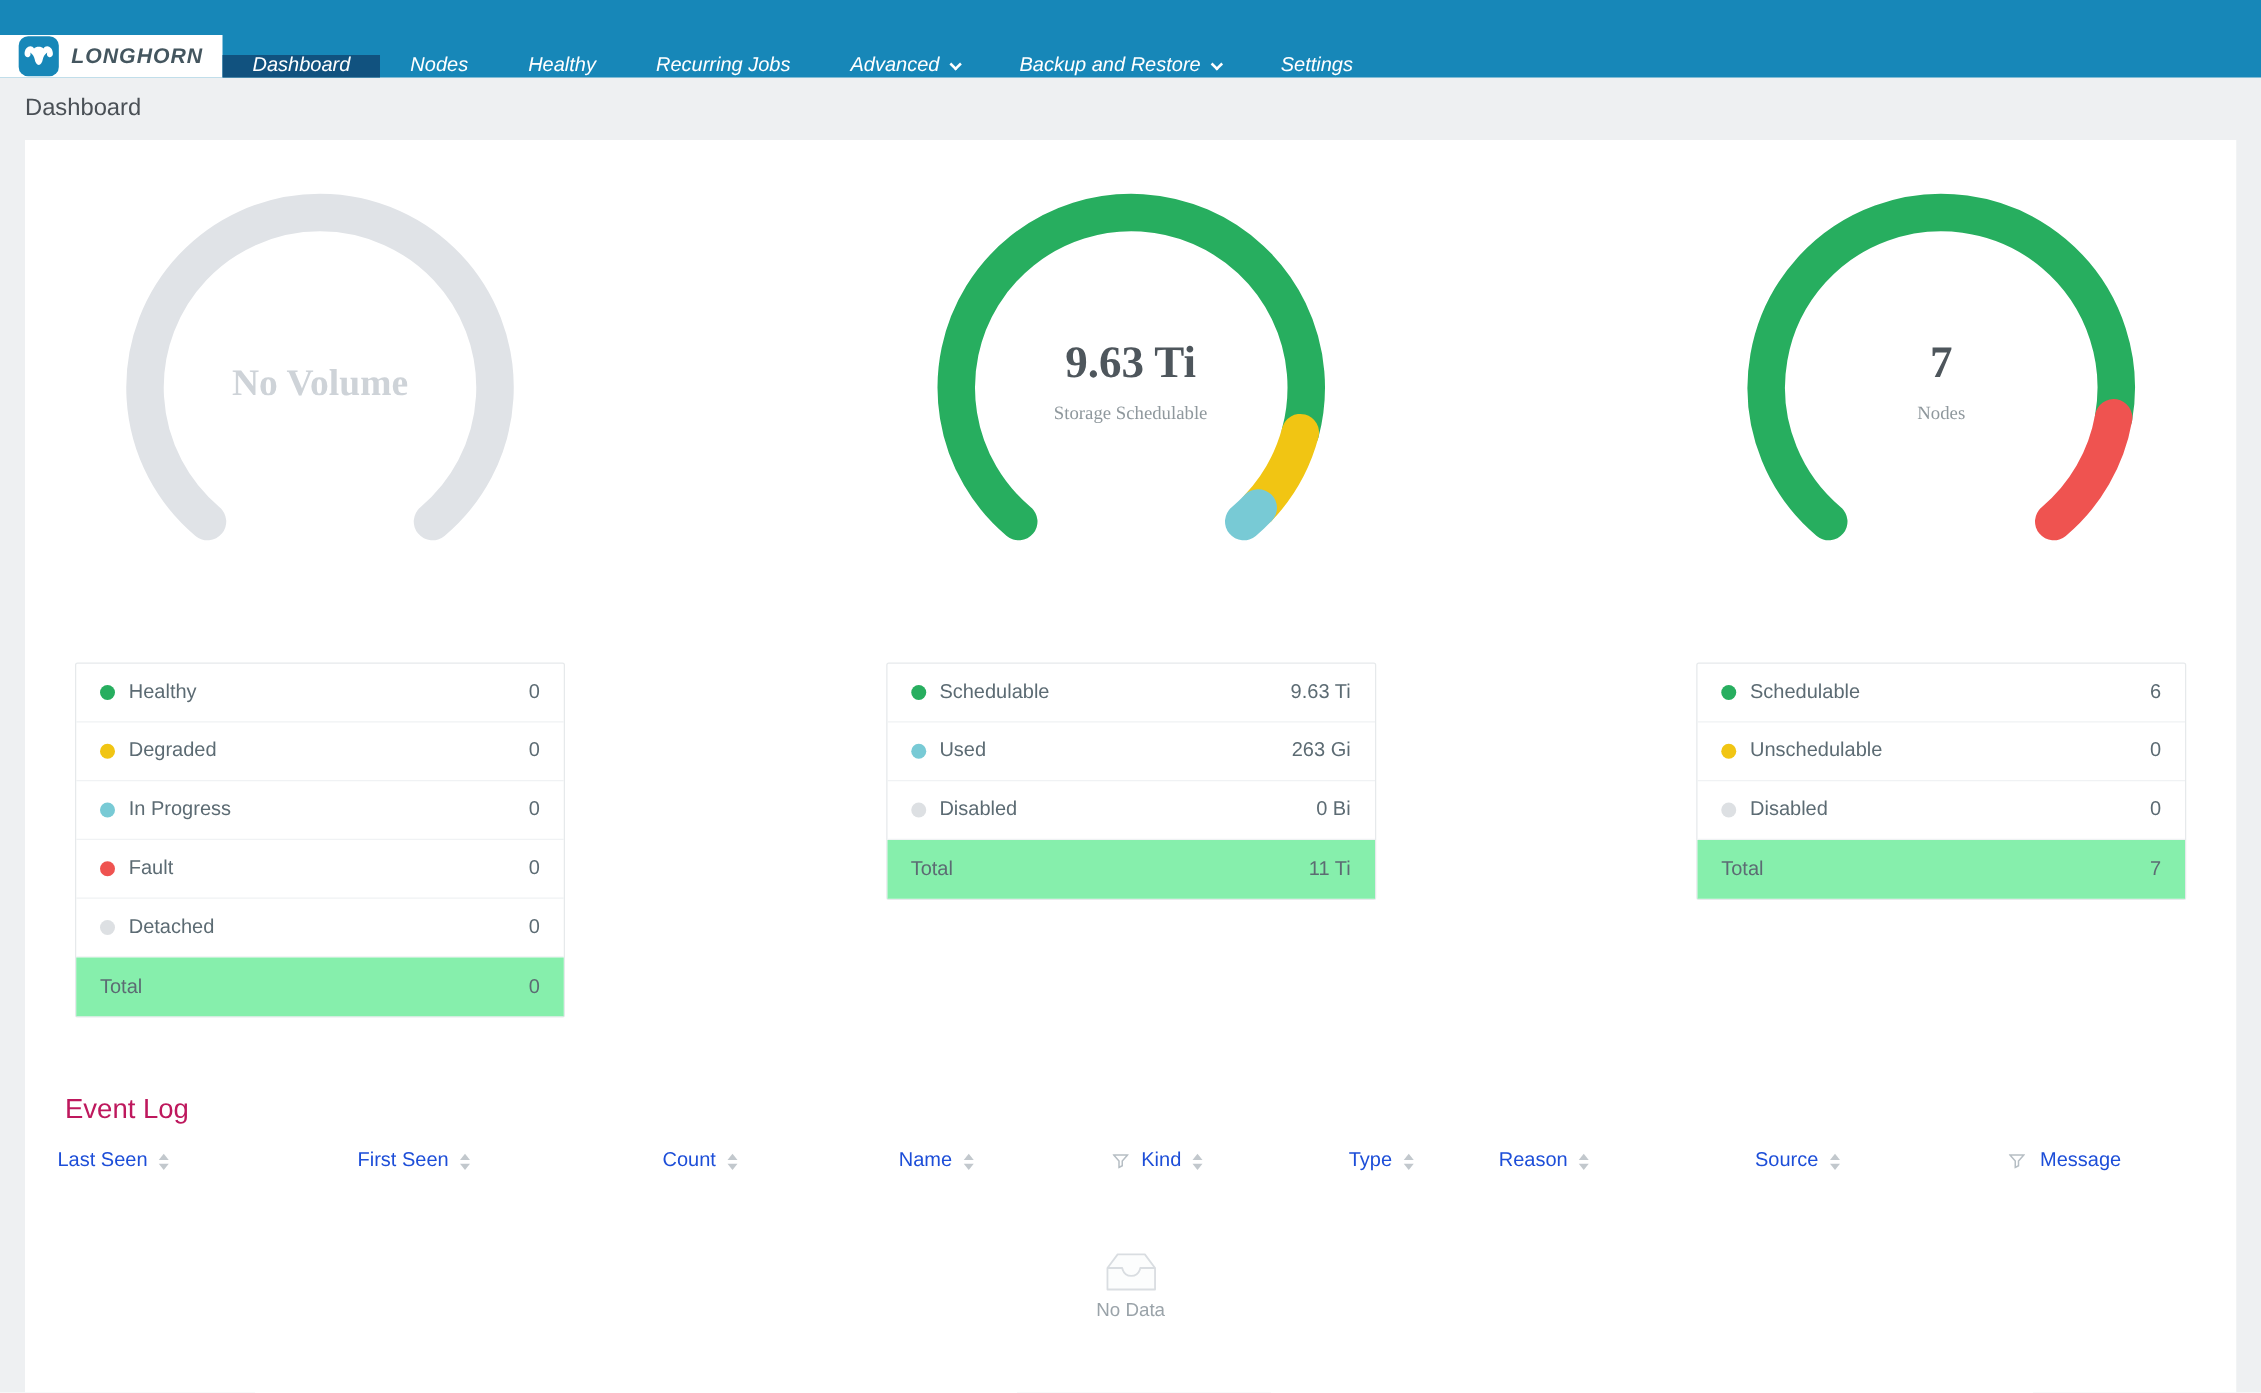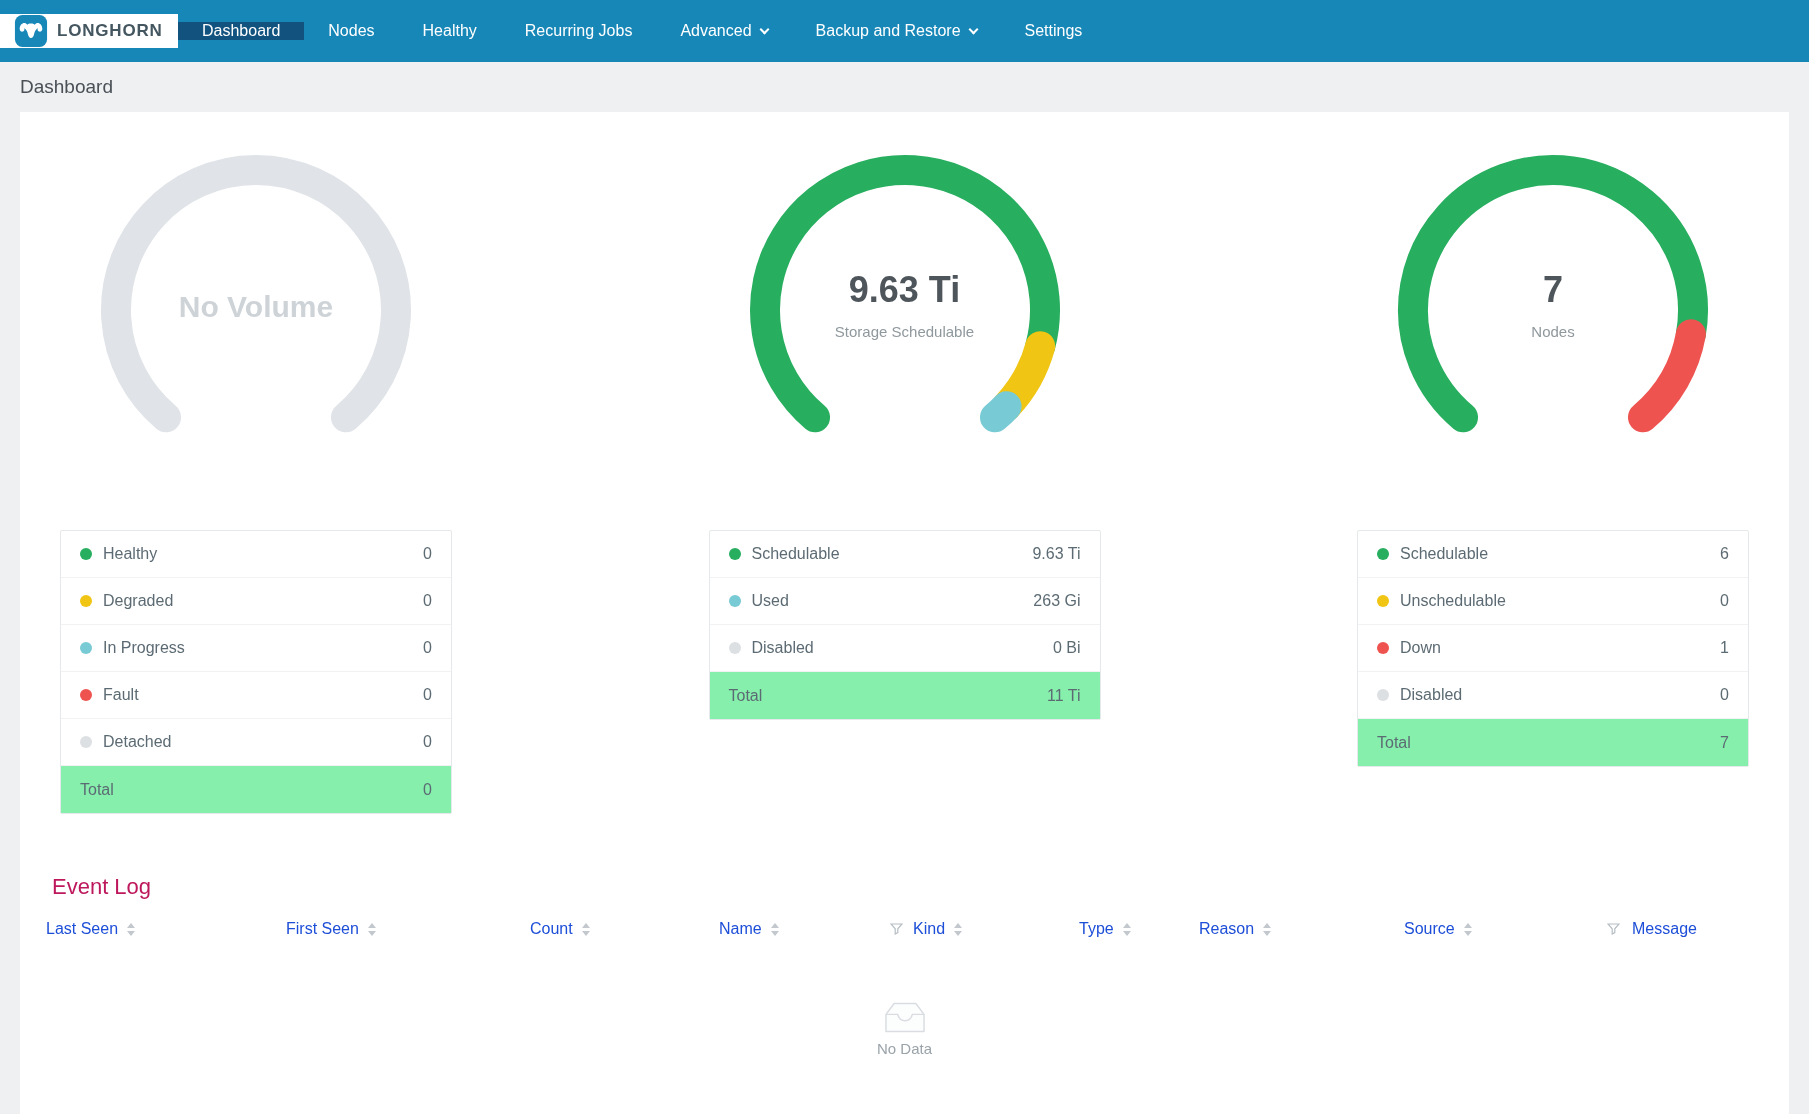--- a/index.html
+++ b/index.html
@@ -1,36 +1,36 @@
 <!DOCTYPE html>
 <html><head>
 <meta charset="utf-8">
 <style>
   * { margin:0; padding:0; box-sizing:border-box; }
   html,body { width:1809px; height:1114px; overflow:hidden; }
   body { background:#eef0f2; font-family:"Liberation Sans","DejaVu Sans",sans-serif; color:#4a5056; }
 
   
-  .navbar { height:62px; background:#1787b8; display:flex; align-items:center; }
+  .navbar { height:62px; background:#1787b8; display:flex; align-items:flex-end;font-style:italic; }
   .logo { width:178px; background:#ffffff; display:flex; align-items:center; padding:0 14px; gap:9px; cursor:pointer; flex:0 0 auto; }
   .logo-text { font-size:17px; font-weight:bold; color:#44565f; letter-spacing:0.8px; }
   .nav { display:flex; align-items:stretch; }
   .nav-item { display:flex; align-items:center; padding:0 24px; color:#ffffff; font-size:16px; text-decoration:none; cursor:pointer; white-space:nowrap; }
   .nav-item.active { background:#11527f; }
   .chev { display:inline-block; width:7px; height:7px; border-right:2px solid #fff; border-bottom:2px solid #fff; transform:rotate(45deg); margin-left:9px; margin-top:-4px; }
 
   
   .breadcrumb-bar { height:50px; display:flex; align-items:center; padding-left:20px; font-size:19px; color:#4a5056; }
 
   
   .card { margin:0 20px; background:#ffffff; height:1002px; overflow:hidden; }
 
   .gauges { display:flex; justify-content:space-between; padding:30px 26px 0; }
   .gauge-col { width:420px; display:flex; flex-direction:column; align-items:center; }
-  .gauge-wrap { position:relative; width:420px; height:336px; }
+  .gauge-wrap { position:relative; width:420px; height:336px;font-family:Liberation Serif, serif; }
   .gauge-svg { display:block; }
   .gauge-center { position:absolute; left:0; right:0; top:50%; transform:translateY(-58%); text-align:center; }
   .gauge-value { font-size:36px; font-weight:600; color:#4e565c; }
   .gauge-label { font-size:15px; color:#8f989d; margin-top:12px; }
   .gauge-novolume { font-size:30px; font-weight:bold; color:#ced3d8; }
 
   .legend { width:392px; border:1px solid #e6e9eb; border-radius:2px; margin-top:52px; font-size:16px; color:#5c6b73; background:#fff; }
   .legend-row { display:flex; align-items:center; height:47px; padding:0 19px; border-bottom:1px solid #f0f2f4; }
   .dot { width:12px; height:12px; border-radius:50%; margin-right:11px; flex:0 0 auto; background:#ddd; }
   .legend-label { }
@@ -188,25 +188,20 @@
             <span class="dot" style="background: rgb(39, 174, 95);"></span>
             <span class="legend-label">Schedulable</span>
             <span class="legend-value">6</span>
           </div>
           <div class="legend-row">
             <span class="dot" style="background: rgb(241, 197, 19);"></span>
             <span class="legend-label">Unschedulable</span>
             <span class="legend-value">0</span>
           </div>
           <div class="legend-row">
-            <span class="dot" style="background: rgb(239, 83, 80);"></span>
-            <span class="legend-label">Down</span>
-            <span class="legend-value">1</span>
-          </div>
-          <div class="legend-row">
             <span class="dot" style="background: rgb(221, 224, 227);"></span>
             <span class="legend-label">Disabled</span>
             <span class="legend-value">0</span>
           </div>
           <div class="legend-total">
             <span class="legend-label">Total</span>
             <span class="legend-value">7</span>
           </div>
         </div>
       </div>

